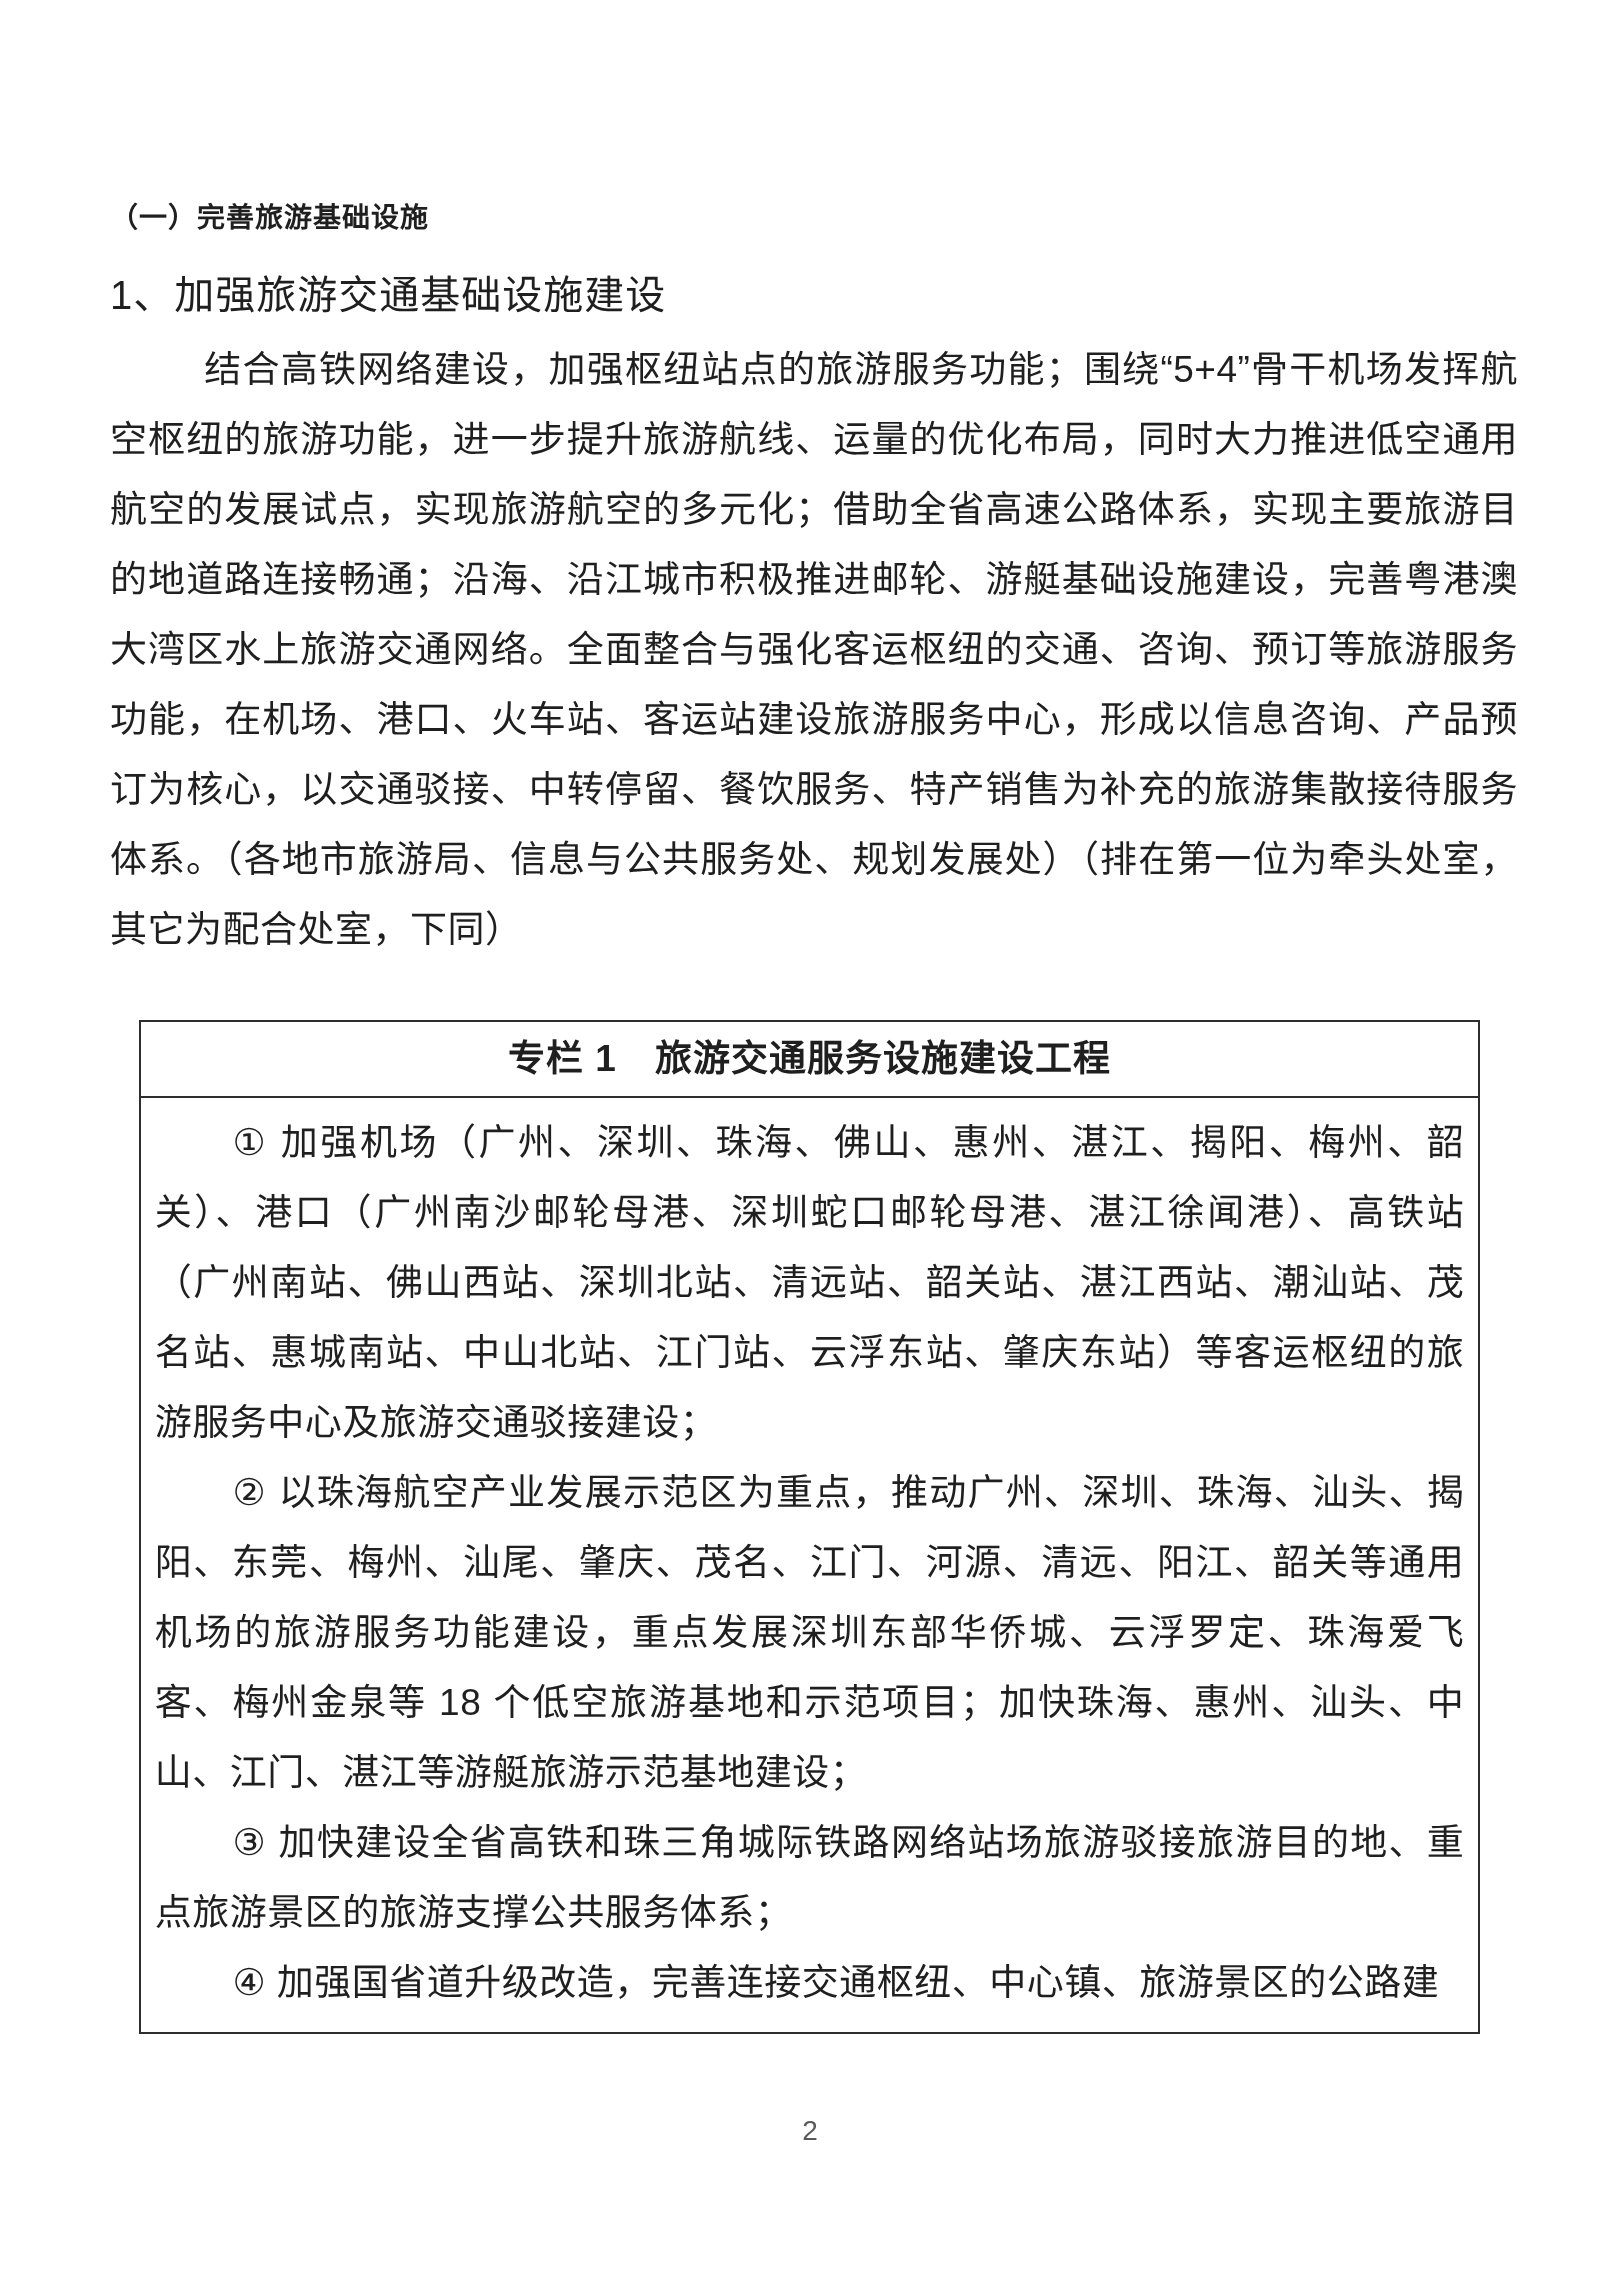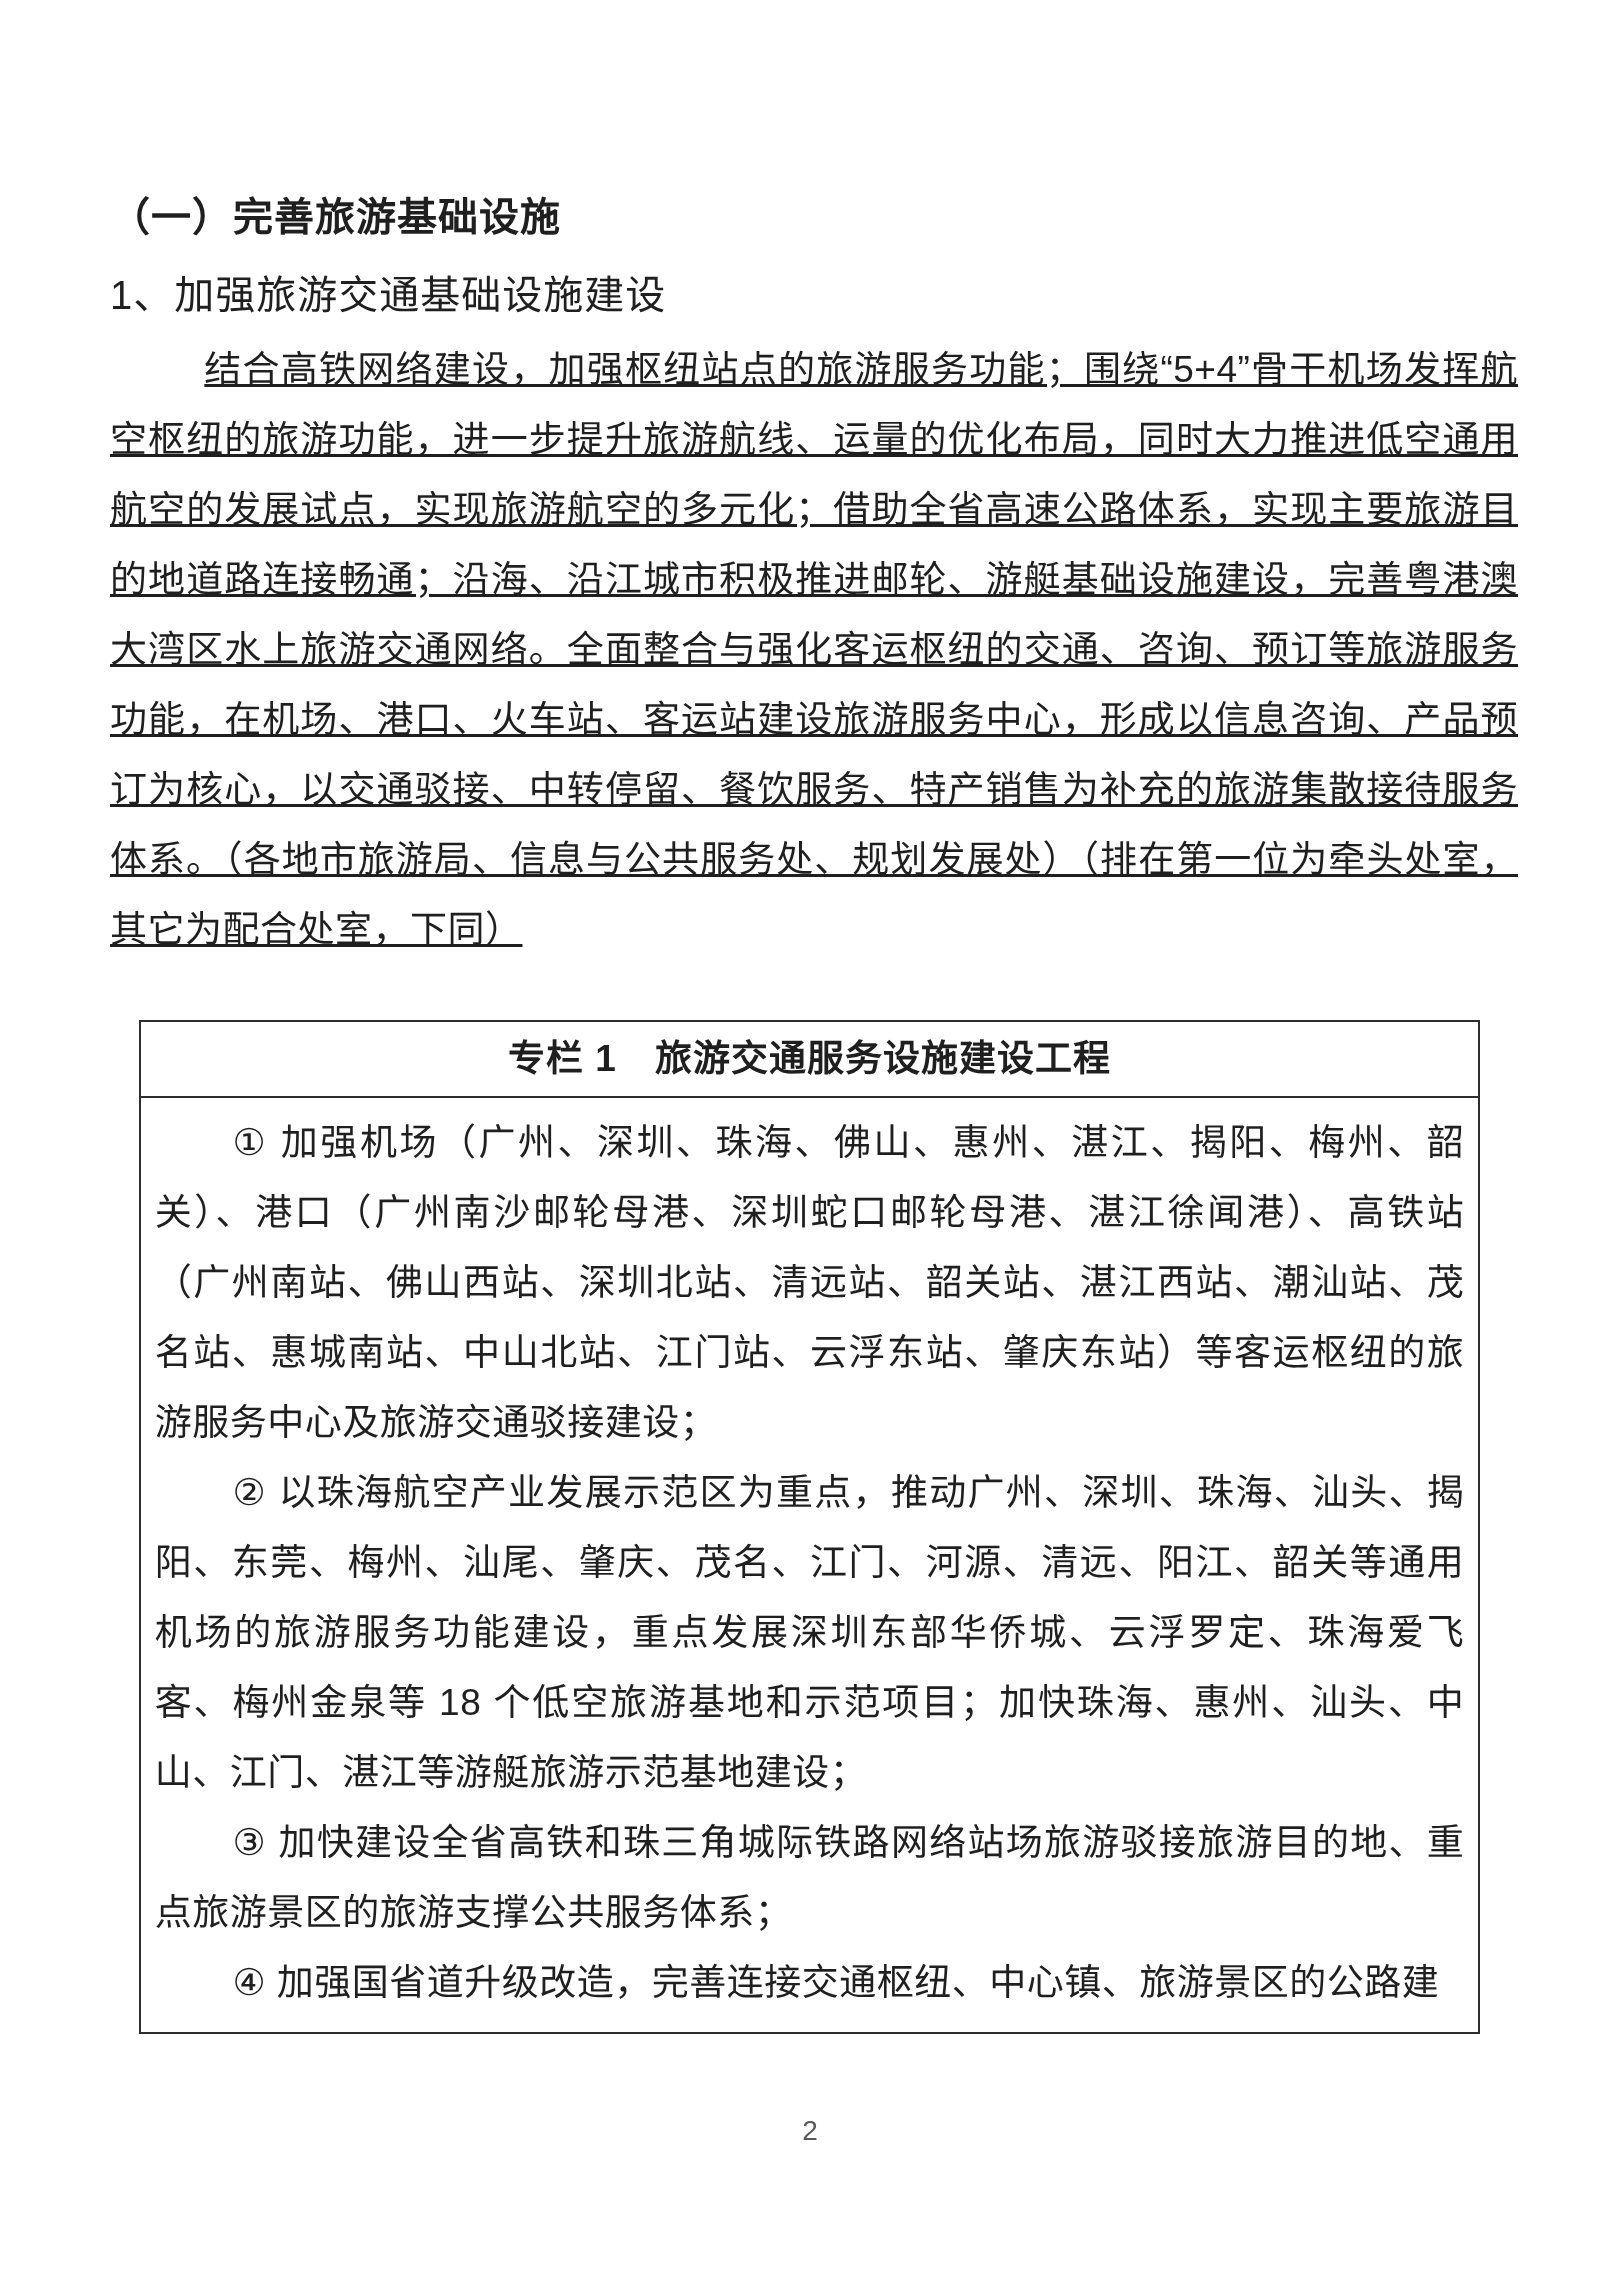--- a/index.html
+++ b/index.html
@@ -20,42 +20,41 @@
     box-sizing: border-box;
   }
   .h1 {
     font-size: 42px;
     line-height: 53px;
     font-weight: bold;
     margin: 0;
     letter-spacing: 1px;
   }
   .h2 {
-    font-size: 40px;
+    font-size: 28px;
     line-height: 51px;
     font-weight: bold;
     margin: 37px 0 1px 0;
     letter-spacing: 1px;
   }
   .h3 {
     font-size: 40px;
     line-height: 51px;
     font-weight: normal;
     margin: 27.4px 0 0 0;
     letter-spacing: 1px;
   }
   .body-par {
     font-size: 37px;
     line-height: 70px;
     margin: 13.7px 0 0 0;
     text-align: justify;
     text-justify: inter-ideograph;
     text-indent: 2.55em;
     letter-spacing: 0.5px;
-    text-decoration: underline;
   }
   .panel {
     margin: 55px 16px 0 29px;
     width: 1341px;
     box-sizing: border-box;
     border: 2px solid #2e2e2e;
     background: #ffffff;
   }
   .panel-title {
     height: 74px;

